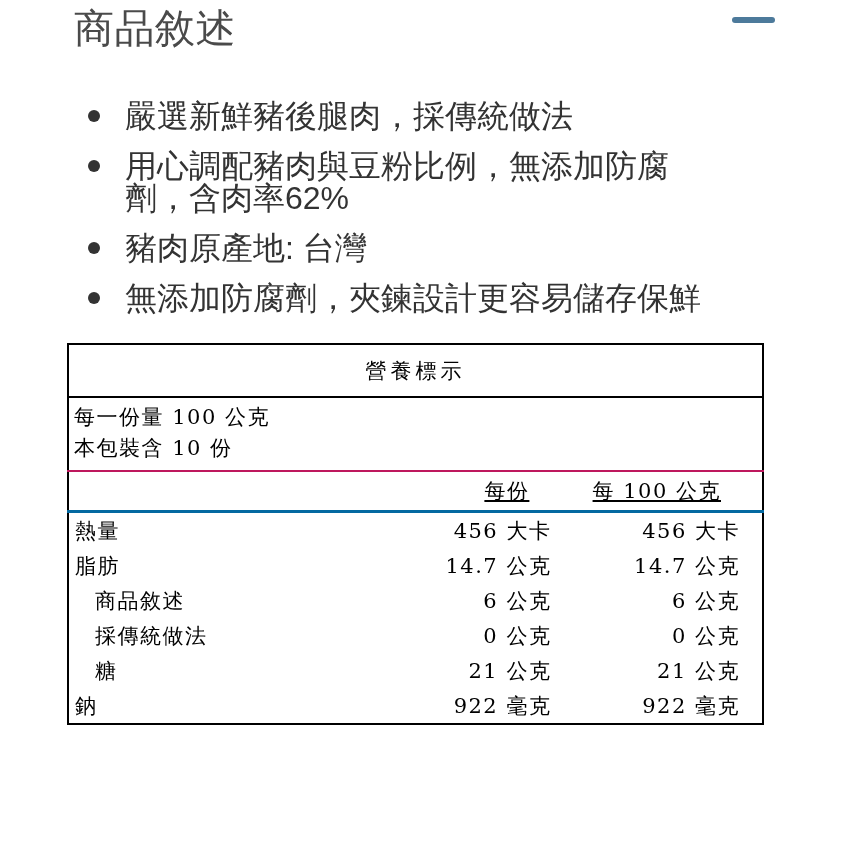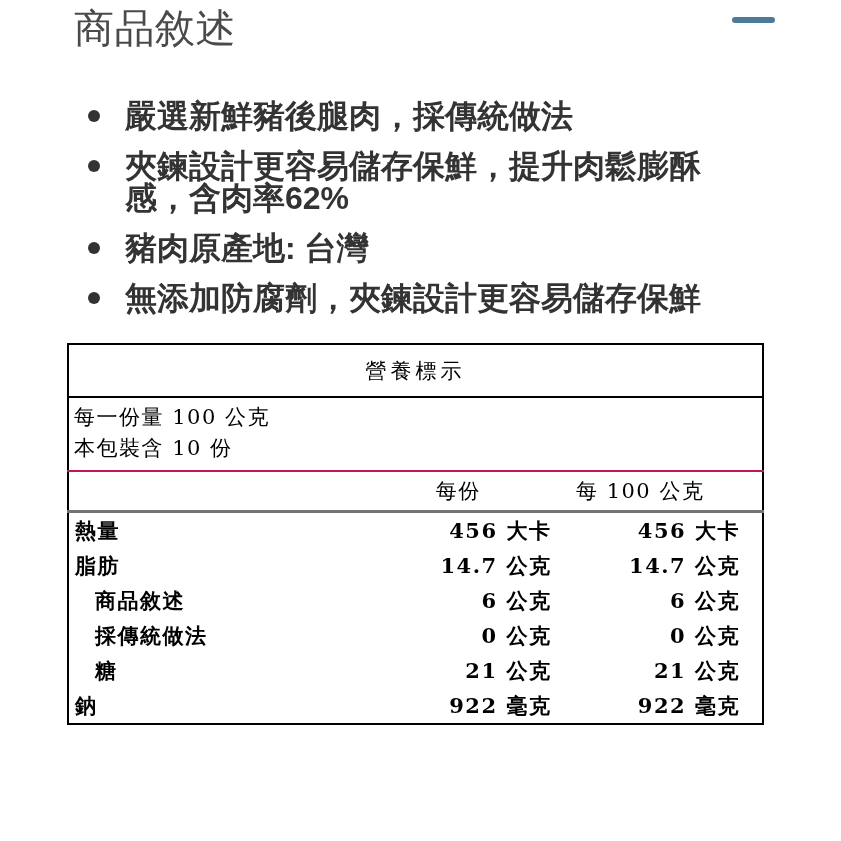--- a/index.html
+++ b/index.html
@@ -30,21 +30,20 @@
   .bullet-list{
     position:absolute;top:100px;left:88px;width:624px;
     list-style:none;margin:0;padding:0;
   }
   .bullet-list li{
     position:relative;
     padding-left:37px;
     font-size:32px;line-height:32px;
     color:#333333;
     margin-bottom:18px;
-    font-weight:bold;
   }
   .bullet-list .dot{
     position:absolute;left:0;top:10px;
     width:12px;height:12px;border-radius:50%;
     background:#333333;
   }
   
   .nutrition{
     position:absolute;top:343px;left:67px;
     width:697px;
@@ -58,46 +57,47 @@
     text-align:center;height:51px;
     border-bottom:2px solid #000;
     letter-spacing:4px;
   }
   .t-serving{
     border-bottom:2px solid #be185d;
     padding:4px 0 6px 5px !important;
   }
   .t-serving div{line-height:31px;}
   .t-colhead td{
-    height:38px;border-bottom:3px solid #737373;
-    text-align:center;
+    height:38px;border-bottom:3px solid #0369a1;
+    text-align:right;
+    text-decoration:underline;
   }
   .t-colhead .h1{padding-right:30px !important;}
   .t-colhead .h2{padding-right:41px !important;margin-top:14px;}
-  .nutrition tbody td{height:35px;font-weight:bold;}
+  .nutrition tbody td{height:35px;}
   .nutrition .lbl{text-align:left;padding-left:6px !important;}
   .nutrition .lbl.ind{padding-left:26px !important;}
   .nutrition .v1{text-align:right;padding-right:8px !important;}
   .nutrition .v2{text-align:right;padding-right:22px !important;}
 </style>
 </head>
 <body>
 
 <div class="page">
 
   <div class="section-header">
     <h1 class="section-title">商品敘述</h1>
     <button class="collapse-btn">
       <span class="minus-bar"></span>
     </button>
   </div>
 
   <ul class="bullet-list">
       <li><span class="dot"></span><span>嚴選新鮮豬後腿肉，採傳統做法</span></li>
-      <li><span class="dot"></span><span>夾鍊設計更容易儲存保鮮，提升肉鬆膨酥感，含肉率62%</span></li>
+      <li><span class="dot"></span><span>用心調配豬肉與豆粉比例，無添加防腐劑，含肉率62%</span></li>
       <li><span class="dot"></span><span>豬肉原產地: 台灣</span></li>
       <li><span class="dot"></span><span>無添加防腐劑，夾鍊設計更容易儲存保鮮</span></li>
     </ul>
 
   <table class="nutrition">
     <colgroup>
       <col style="width:318px">
       <col style="width:172px">
       <col style="width:203px">
     </colgroup>

